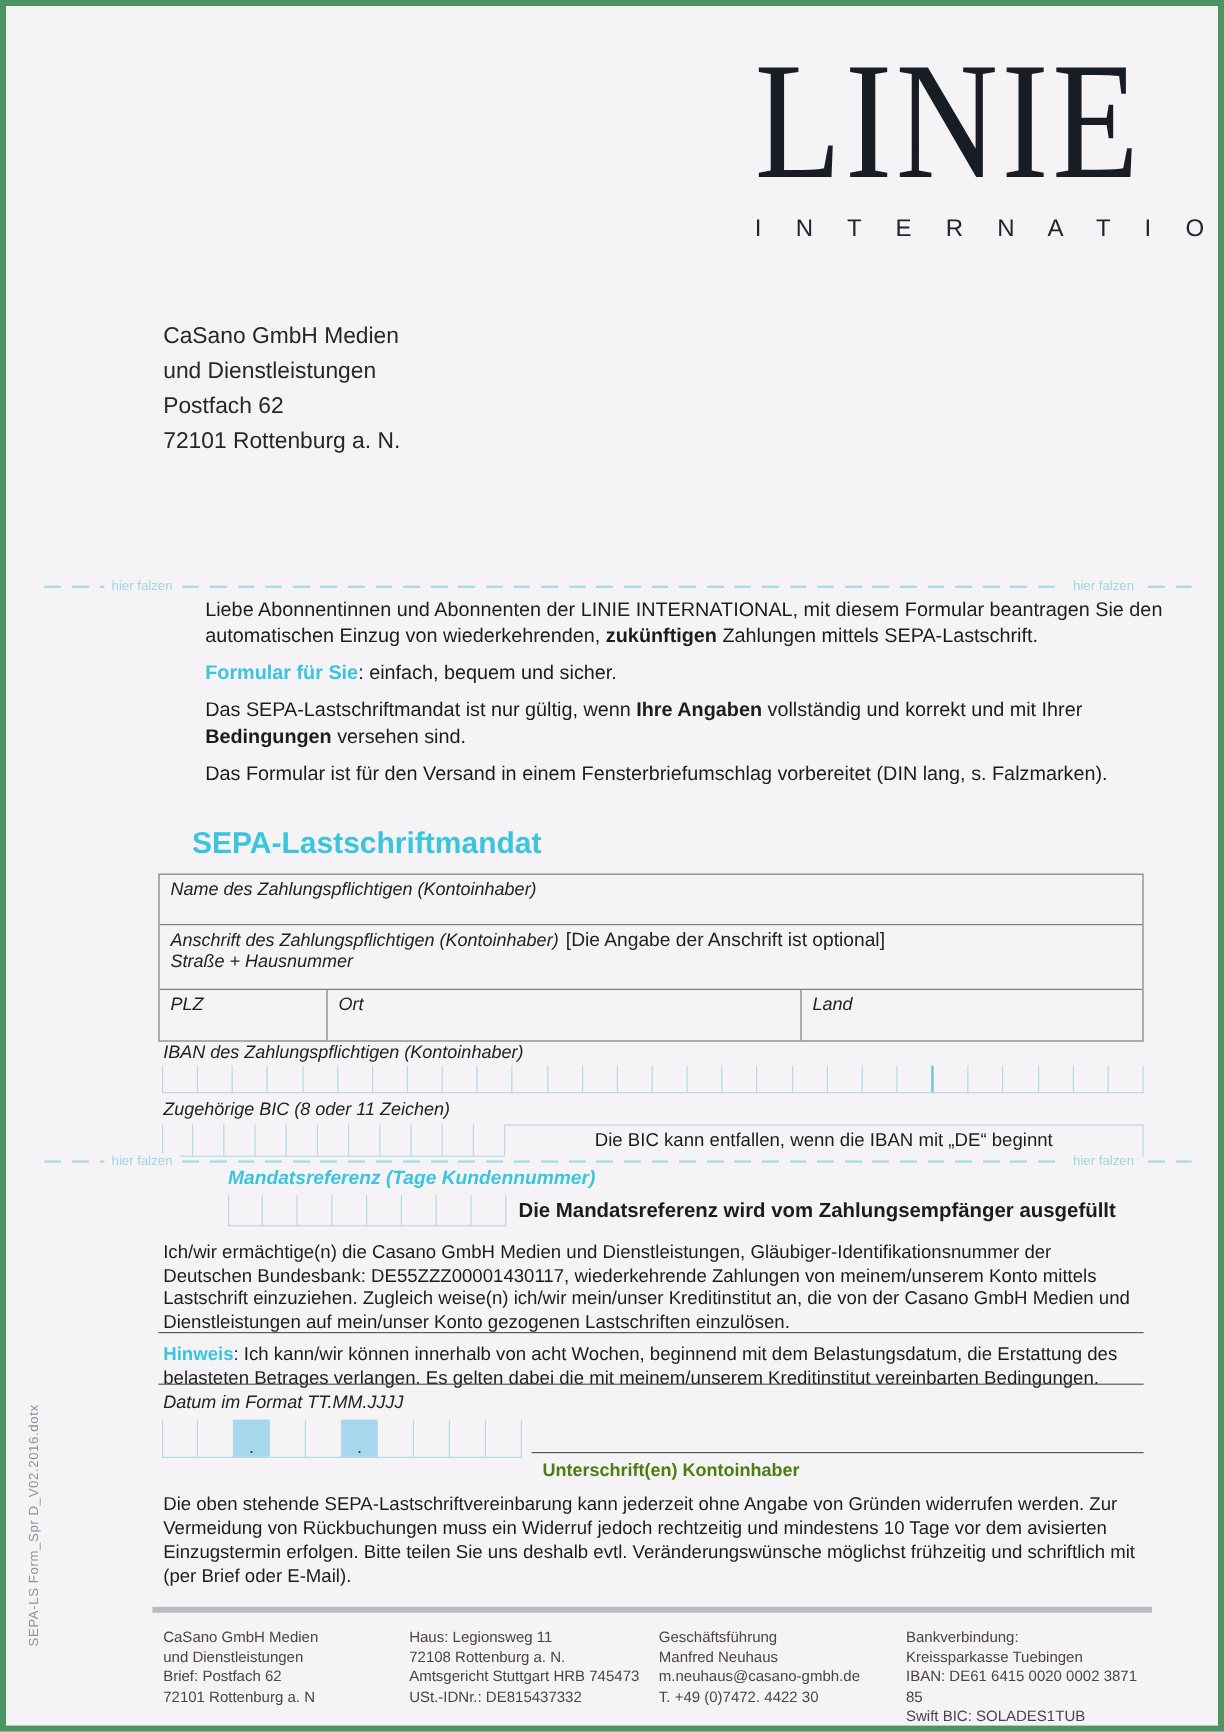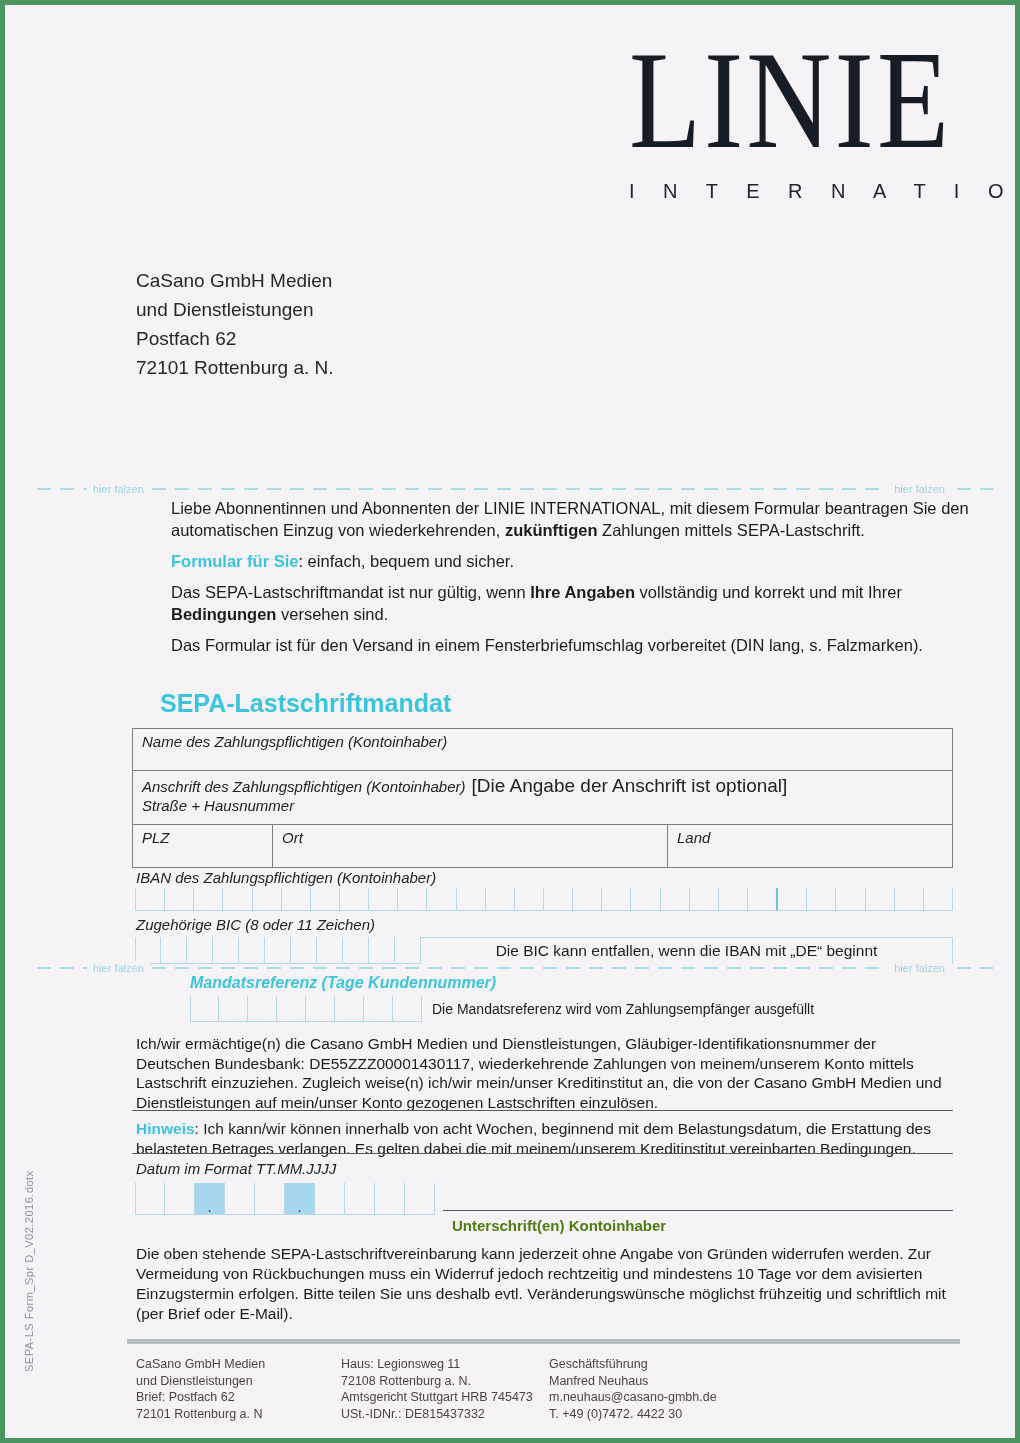--- a/index.html
+++ b/index.html
@@ -54,21 +54,21 @@
   b{font-weight:bold;}
 
   
   .heading{left:131px;top:684px;font-size:25px;font-weight:bold;color:#3bc5dd;margin-left:24px;}
 
   .ftable{left:127px;top:723px;width:821px;box-sizing:border-box;
     border:1.5px solid #7f7f7f;background:transparent;}
   .frow{box-sizing:border-box;border-bottom:1.5px solid #7f7f7f;padding:4px 9px;}
   .frow:last-child{border-bottom:none;padding:0;}
   .flabel-it{font-style:italic;font-size:15px;color:#222;}
-  .flabel-up{font-style:normal;font-size:19px;color:#222;margin-left:6px;}
+  .flabel-up{font-style:normal;font-size:16px;color:#222;margin-left:6px;}
   .row-name{height:42px;}
   .row-addr{height:54px;}
   .row-geo{display:flex;height:42px;}
   .geo-cell{box-sizing:border-box;padding:4px 9px;border-right:1.5px solid #7f7f7f;}
   .geo-cell:last-child{border-right:none;}
   .geo-plz{width:140px;}
   .geo-ort{width:395px;}
   .geo-land{flex:1;}
 
   .sec-label{font-style:italic;font-size:15px;color:#222;}
@@ -86,21 +86,21 @@
     flex:1;box-sizing:border-box;
     border-top:1px solid #b5d9e6;border-right:1px solid #b5d9e6;
     display:flex;align-items:center;justify-content:center;
     font-size:15.5px;color:#1c1c1c;
   }
 
   .mref-label{left:185px;top:969px;font-size:16px;font-weight:bold;font-style:italic;color:#3bc5dd;}
   .mref-wrap{left:185px;top:991px;height:26px;display:flex;align-items:center;}
   .mref-row{width:232px;height:26px;}
   .mref-row .cell{width:29px;flex:none;}
-  .mref-note{margin-left:10px;font-size:14px;color:#1c1c1c;}
+  .mref-note{margin-left:10px;font-size:17px;color:#1c1c1c;font-weight:bold;}
 
   .legal{left:131px;top:1029px;width:817px;font-size:15.5px;line-height:19.5px;}
   .hline{left:127px;width:821px;height:0;border-top:1.2px solid #5a5a5a;}
   .hr1{top:1105px;}
   .hr2{top:1148px;}
   .hinweis{left:131px;top:1114px;width:817px;font-size:15.5px;line-height:19.5px;}
 
   .date-label{left:131px;top:1155px;}
   .date-row{left:130px;top:1178px;width:300px;height:32px;}
   .date-row .cell{width:30px;flex:none;position:relative;}
@@ -297,17 +297,23 @@
       <div>72108 Rottenburg a. N.</div>
       <div>Amtsgericht Stuttgart HRB 745473</div>
       <div>USt.-IDNr.: DE815437332</div>
     </div>
     <div class="fcol fcol3">
       <div>Geschäftsführung</div>
       <div>Manfred Neuhaus</div>
       <div>m.neuhaus@casano-gmbh.de</div>
       <div>T. +49 (0)7472. 4422 30</div>
     </div>
+    <div class="fcol fcol4">
+      <div>Bankverbindung:</div>
+      <div>Kreissparkasse Tuebingen</div>
+      <div>IBAN: DE61 6415 0020 0002 3871 85</div>
+      <div>Swift BIC: SOLADES1TUB</div>
+    </div>
   </div>
 
   <div class="abs side-text">SEPA-LS Form_Spr D_V02.2016.dotx</div>
 
 </div>
 
 </body></html>

